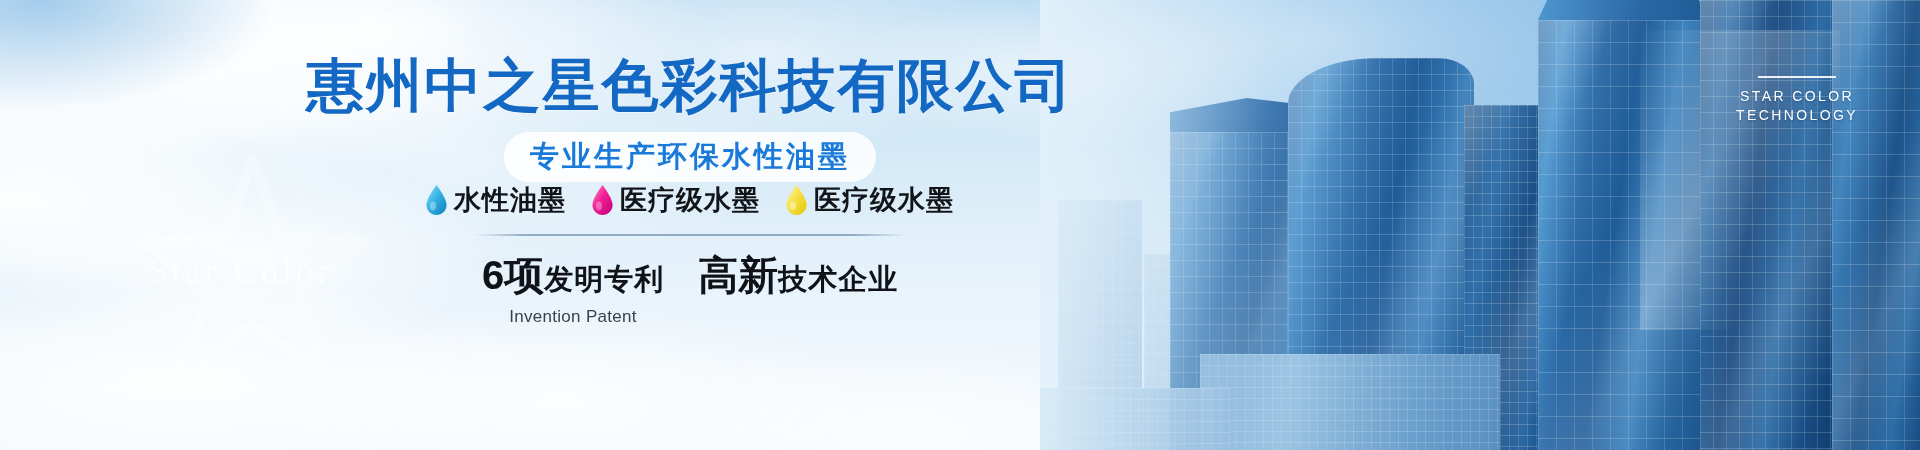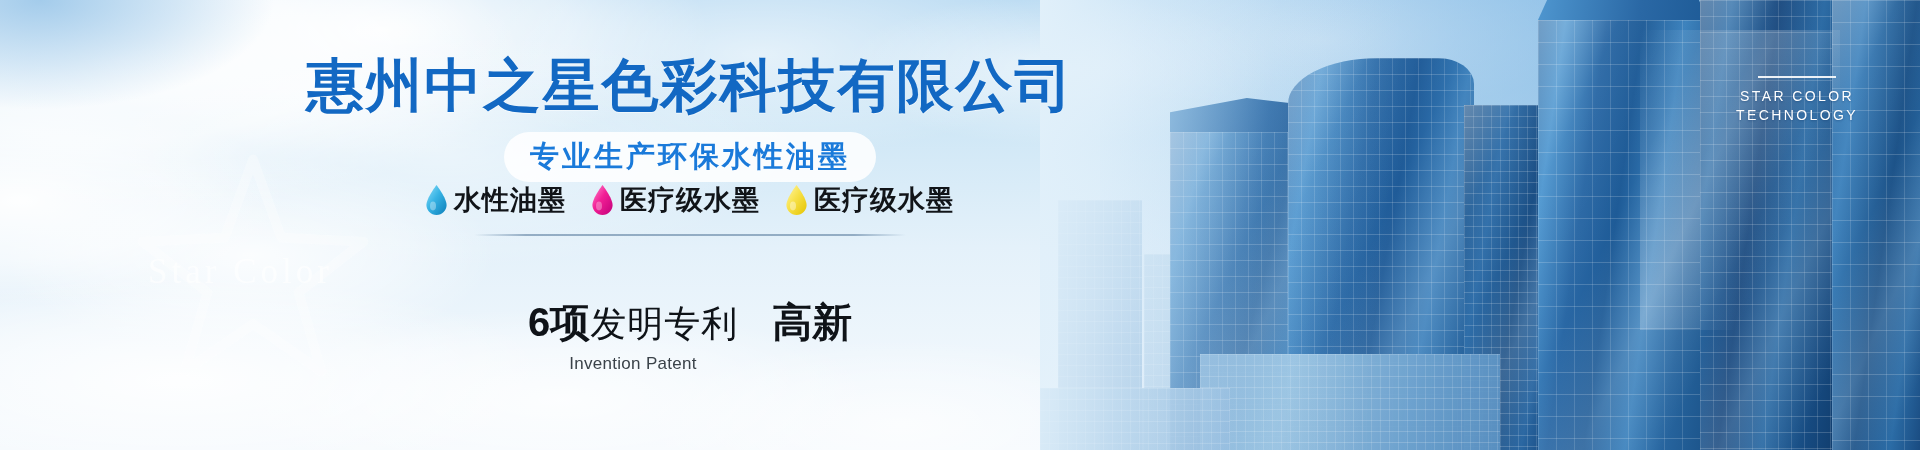--- a/index.html
+++ b/index.html
@@ -301,30 +301,29 @@
     white-space: nowrap;
   }
   .cred {
     text-align: center;
   }
   .cred-cn {
     display: flex;
     align-items: baseline;
     justify-content: center;
     color: #0f1318;
-    margin-top: 47px;
   }
   .cred-strong {
     font-size: 40px;
     font-weight: 700;
     letter-spacing: 0px;
   }
   .cred-rest {
-    font-size: 36px;
-    font-weight: 400;
+    font-size: 29px;
+    font-weight: 700;
     letter-spacing: 1px;
   }
   .cred-en {
     margin-top: 4px;
     font-size: 17px;
     color: #3a4249;
     letter-spacing: 0.3px;
     font-weight: 400;
     text-align: center;
   }
@@ -470,19 +469,20 @@
         <div class="cred-cn">
           <span class="cred-strong">6项</span>
           <span class="cred-rest">发明专利</span>
         </div>
         <div class="cred-en">Invention Patent</div>
       </div>
 
       <div class="cred">
         <div class="cred-cn">
           <span class="cred-strong">高新</span>
+          <span class="cred-rest">技术企业</span>
         </div>
       </div>
 
     </div>
 
   </div>
 </div>
 
 </body></html>

